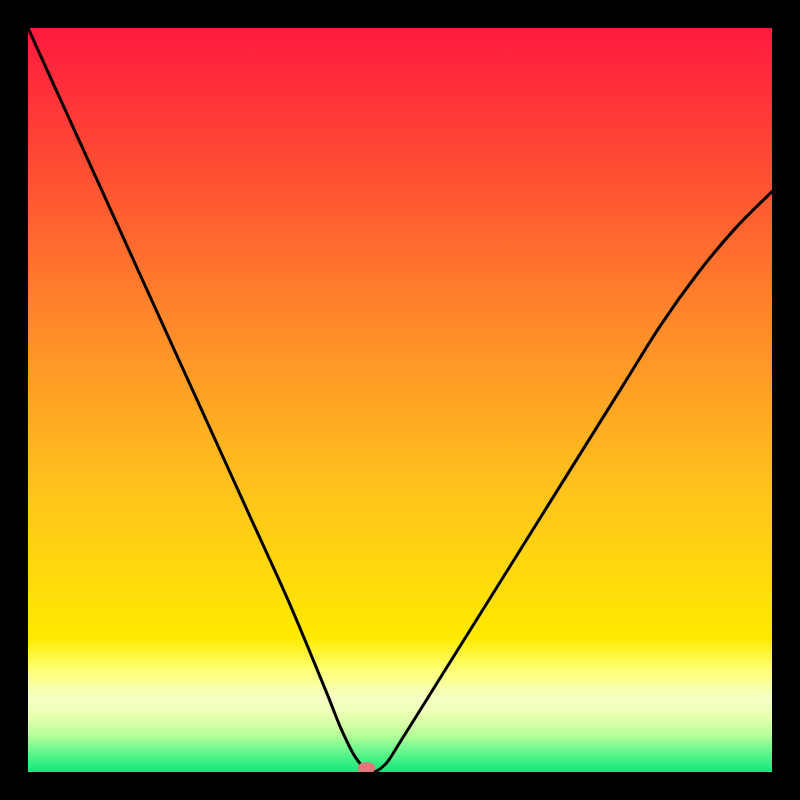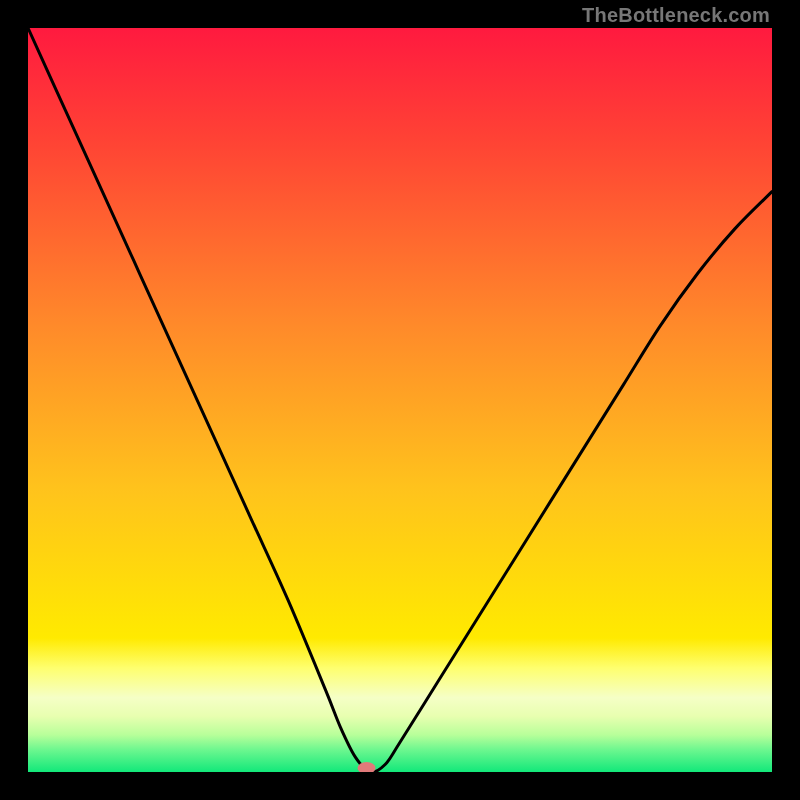--- a/index.html
+++ b/index.html
@@ -49,14 +49,13 @@
           <stop offset="97%" stop-color="#6df78f"></stop>
           <stop offset="100%" stop-color="#12e87a"></stop>
         </linearGradient>
       </defs>
       <rect x="0" y="0" width="744" height="744" fill="url(#bg-grad)"></rect>
       <path id="curve-path" fill="none" stroke="#000" stroke-width="3" stroke-linejoin="round" stroke-linecap="round" d="M 0.00 0.00 C 6.20 13.64, 24.80 54.56, 37.20 81.84 C 49.60 109.12, 62.00 136.40, 74.40 163.68 C 86.80 190.96, 99.20 218.24, 111.60 245.52 C 124.00 272.80, 136.40 300.08, 148.80 327.36 C 161.20 354.64, 173.60 381.92, 186.00 409.20 C 198.40 436.48, 210.80 463.76, 223.20 491.04 C 235.60 518.32, 248.00 544.36, 260.40 572.88 C 272.80 601.40, 288.92 641.08, 297.60 662.16 C 306.28 683.24, 307.52 688.20, 312.48 699.36 C 317.44 710.52, 322.40 721.68, 327.36 729.12 C 332.32 736.56, 337.28 742.76, 342.24 744.00 C 347.20 745.24, 352.16 741.52, 357.12 736.56 C 362.08 731.60, 363.32 727.88, 372.00 714.24 C 380.68 700.60, 396.80 674.56, 409.20 654.72 C 421.60 634.88, 434.00 615.04, 446.40 595.20 C 458.80 575.36, 471.20 555.52, 483.60 535.68 C 496.00 515.84, 508.40 496.00, 520.80 476.16 C 533.20 456.32, 545.60 436.48, 558.00 416.64 C 570.40 396.80, 582.80 376.96, 595.20 357.12 C 607.60 337.28, 620.00 316.20, 632.40 297.60 C 644.80 279.00, 657.20 261.64, 669.60 245.52 C 682.00 229.40, 694.40 214.52, 706.80 200.88 C 719.20 187.24, 737.80 169.88, 744.00 163.68"></path>
       <ellipse id="marker-dot" rx="9" ry="6" fill="#e07a7a" stroke="#e07a7a" stroke-width="0" cx="338.52" cy="740.00"></ellipse>
     </svg>
   </div>
 
-  <div class="attribution">TheBottleneck.com</div>
 </div>
 
 </body></html>

